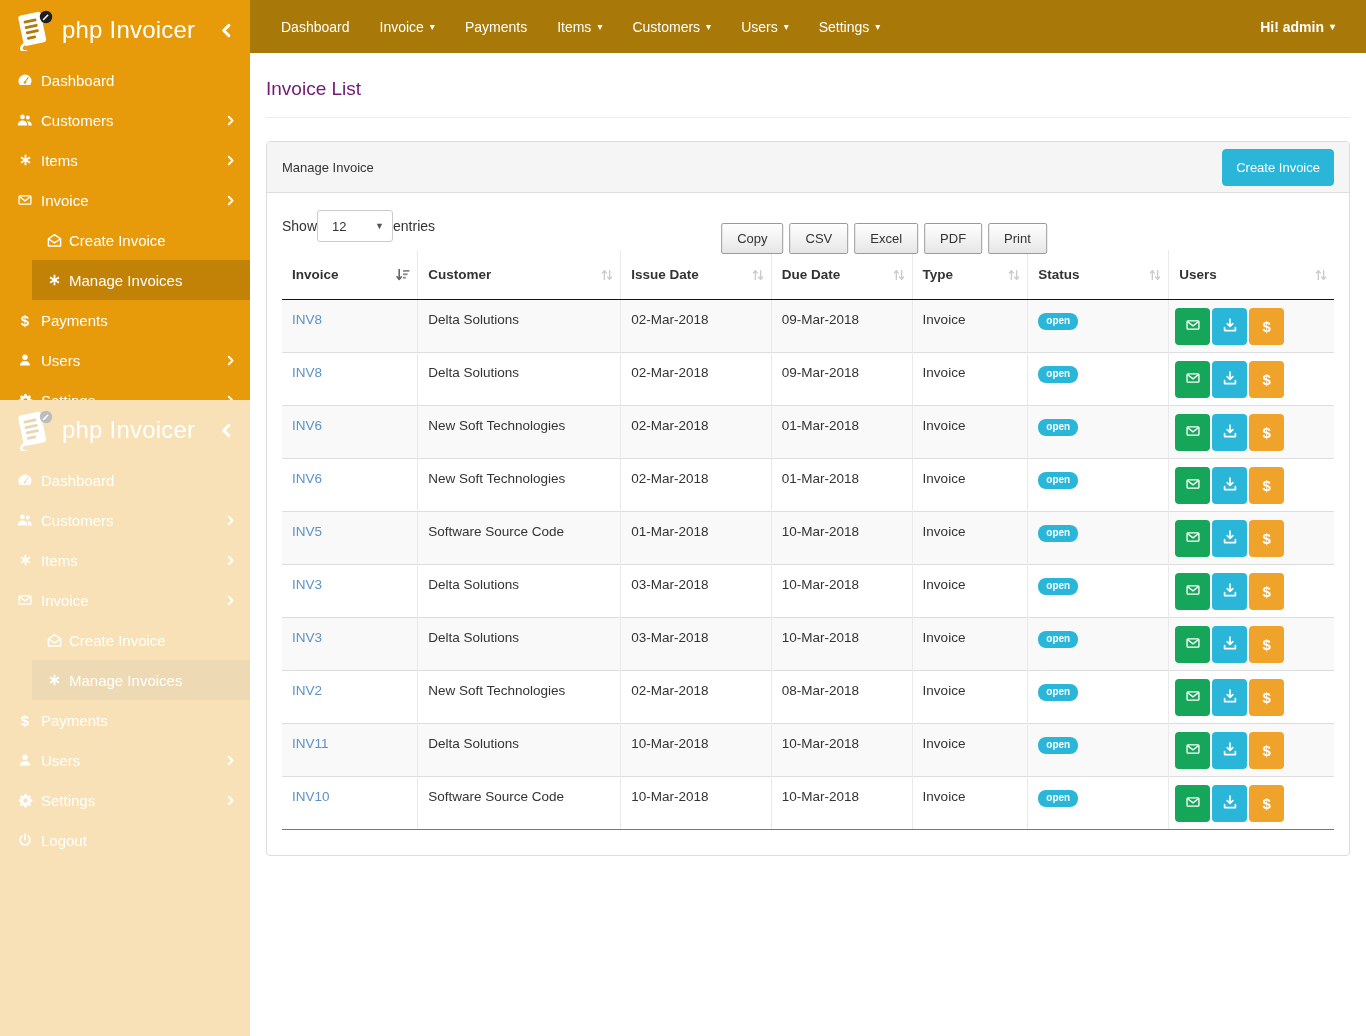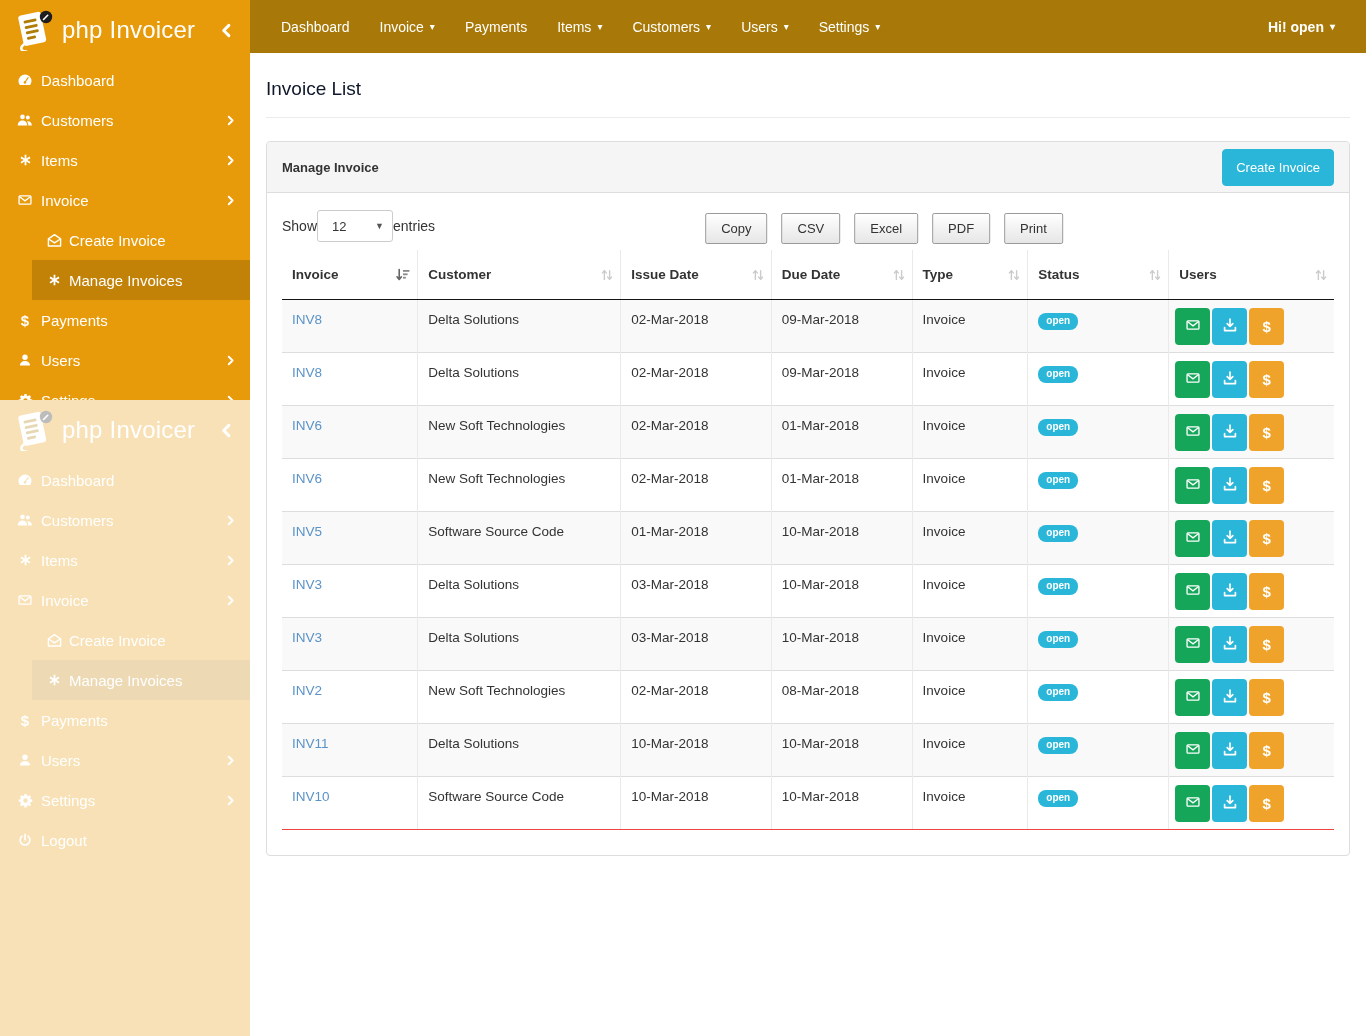--- a/index.html
+++ b/index.html
@@ -28,33 +28,33 @@
 
   
   .main { flex:1; display:flex; flex-direction:column; background:#fff; }
   .topnav { height:53px; flex:0 0 53px; background:var(--topnav-bg); display:flex; align-items:center; padding:0 16px; color:#fff; }
   .nav-item { padding:0 15px; font-size:14px; display:flex; align-items:center; gap:6px; cursor:pointer; white-space:nowrap; }
   .nav-caret { font-size:10px; line-height:1; }
   .nav-user { margin-left:auto; font-weight:bold; }
 
   
   .content { padding:0 16px; }
-  .page-title { font-size:19px; font-weight:400; color:#0f172a; padding:25px 0 17px; }
+  .page-title { font-size:19px; font-weight:400; color:#701a75; padding:25px 0 17px; }
   hr.sep { border:none; border-top:1px solid #ececec; }
   .panel { margin-top:23px; border:1px solid #ddd; border-radius:4px; background:#fff; }
   .panel-heading { background:#f5f5f5; border-bottom:1px solid #ddd; border-radius:4px 4px 0 0; padding:6px 15px; display:flex; align-items:center; min-height:51px; }
-  .panel-title { font-weight:bold; font-size:13px; color:#333; }
+  .panel-title { font-weight:normal; font-size:13px; color:#333; }
   .btn-create { margin-left:auto; background:var(--accent); color:#fff; border:1px solid var(--accent); border-radius:4px; font-size:13px; padding:10px 13px; cursor:pointer; font-family:inherit; }
 
   .panel-body { padding:15px 15px 25px; }
   .controls { position:relative; height:42px; }
   .show-block { position:absolute; left:0; top:2px; display:flex; align-items:center; gap:0; font-size:14px; color:#333; }
   .select-box { width:76px; height:32px; border:1px solid #ccc; border-radius:3px; background:#fff; display:flex; align-items:center; padding:0 8px 0 14px; font-size:13px; cursor:pointer; }
   .sel-caret { margin-left:auto; font-size:9px; color:#555; }
-  .export-group { position:absolute; left:50%; transform:translateX(calc(-50% + 76px)); top:5px; display:flex; gap:14px; }
+  .export-group { position:absolute; left:50%; transform:translateX(calc(-50% + 76px)); top:15px; display:flex; gap:6px; }
   .dt-btn { background:linear-gradient(#fff,#e6e6e6); border:1px solid #999; border-radius:2px; font-size:13px; color:#333; padding:7px 15px; cursor:pointer; font-family:inherit; }
   .search-row { display:flex; justify-content:flex-end; align-items:center; gap:9px; font-size:14px; margin:4px 0 10px; color:#333; }
   .search-input { width:150px; height:30px; border:1px solid #bbb; border-radius:3px; padding:0 8px; font-size:13px; font-family:inherit; }
 
   
   table { width:100%; border-collapse:collapse; font-size:13.5px; table-layout:fixed; }
   thead th { text-align:left; font-weight:bold; color:#333; padding:17px 26px 17px 10px; border-bottom:1px solid #151515; position:relative; cursor:pointer; }
   thead th + th, tbody td + td { border-left:1px solid #eaeaea; }
   th .sort-wrap { position:absolute; right:6px; top:50%; transform:translateY(-50%); display:flex; }
   tbody td { padding:12px 10px 21px; border-top:1px solid #ddd; vertical-align:top; color:#333; }
@@ -366,21 +366,21 @@
           <div class="nav-item">
             <span>Users</span>
             <span class="nav-caret">▾</span>
           </div>
           <div class="nav-item">
             <span>Settings</span>
             <span class="nav-caret">▾</span>
           </div>
         </div>
       <div class="nav-item nav-user">
-        <span>Hi! open</span>
+        <span>Hi! admin</span>
         <span class="nav-caret">▾</span>
       </div>
     </header>
 
     <div class="content">
       <h1 class="page-title">Invoice List</h1>
       <hr class="sep">
 
       <div class="panel">
         <div class="panel-heading">

